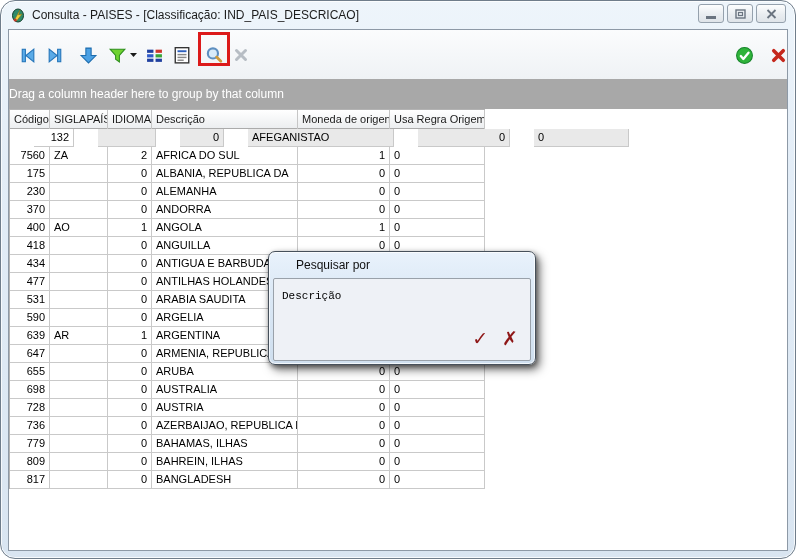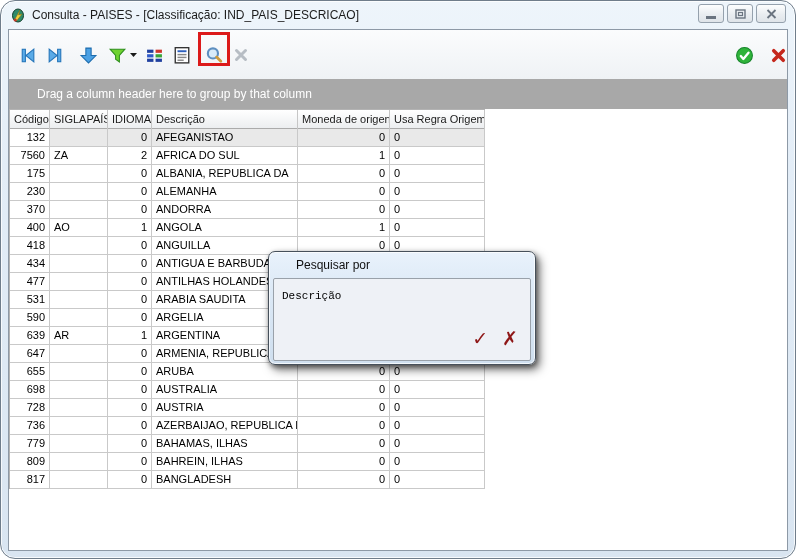--- a/index.html
+++ b/index.html
@@ -22,29 +22,29 @@
   
   .client{position:absolute;left:7px;right:7px;top:28px;bottom:7px;background:#fff;border:1px solid #8d99a6;}
 
   
   .toolbar{position:absolute;left:0;top:0;right:0;height:49px;background:linear-gradient(180deg,#fbfcfd,#eff2f5);}
   .tbtn{position:absolute;top:12px;width:24px;height:26px;display:flex;align-items:center;justify-content:center;cursor:default;}
   .hlbox{position:absolute;left:189px;top:2px;width:32px;height:34px;border:3px solid #dc1a1a;}
 
   
   .grouppanel{position:absolute;left:0;top:49px;right:0;height:30px;background:#a8a8a8;
-    color:#fff;font-size:12px;line-height:30px;padding-left:28px;}
+    color:#fff;font-size:12px;line-height:30px;padding-left:0;}
 
   
   .grid{position:absolute;left:0;top:79px;width:476px;background:#fff;border-left:1px solid #b3b3b3;border-top:1px solid #b3b3b3;border-right:1px solid #b3b3b3;}
   .ghead{height:19px;background:linear-gradient(180deg,#ffffff,#ecEEf0);border-bottom:1px solid #ababab;white-space:nowrap;font-size:11px;color:#1a1a1a;}
   .hcell{display:inline-block;height:19px;padding:3px 20px 0 4px;border-right:1px solid #c6c6c6;overflow:hidden;vertical-align:top;white-space:nowrap;}
   .grow{height:18px;white-space:nowrap;background:#fff;}
   .grow .cell{display:inline-block;height:18px;padding:2px 4px 0 4px;border-right:1px solid #c9c9c9;border-bottom:1px solid #c9c9c9;overflow:hidden;vertical-align:top;font-size:11px;color:#000;white-space:nowrap;}
-  .grow.focused .cell{background:#e9e9e9;}
+  .grow.focused .cell{background:#e9e9e9;margin-left:24px;}
   .grow.focused .cell.fc{background:#ffffff;}
   .a-right{text-align:right;}
   .a-left{text-align:left;}
 
   
   .dialog{position:absolute;left:267px;top:250px;width:268px;height:114px;border:1px solid #46505b;border-radius:7px;
     background:linear-gradient(180deg,#e9f2fc 0%,#dcE9f6 35%,#cfdfef 100%);
     box-shadow:4px 5px 10px rgba(0,0,0,.5),1px 2px 5px rgba(0,0,0,.45),inset 0 0 0 1px rgba(255,255,255,.7);}
   .dtitle{position:absolute;left:11px;top:6px;font-size:12px;color:#101010;margin-left:16px;}
   .dpanel{position:absolute;left:4px;top:26px;width:258px;height:83px;background:#eef1f6;border:1px solid #99a1aa;border-radius:2px;}

